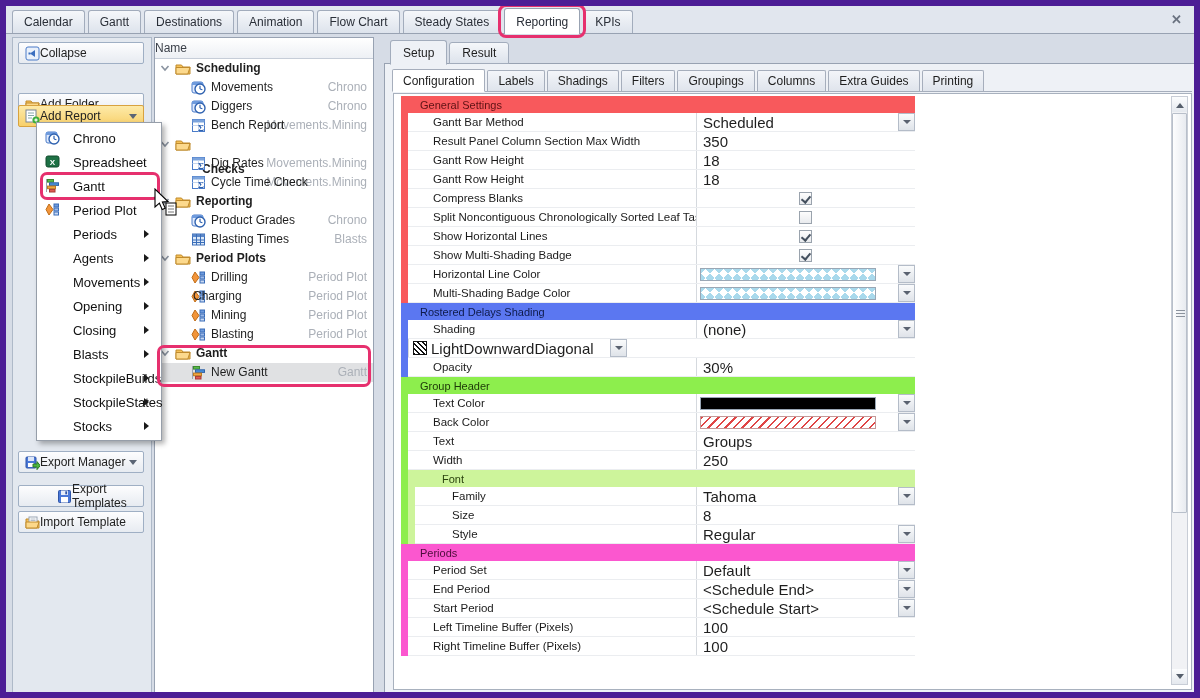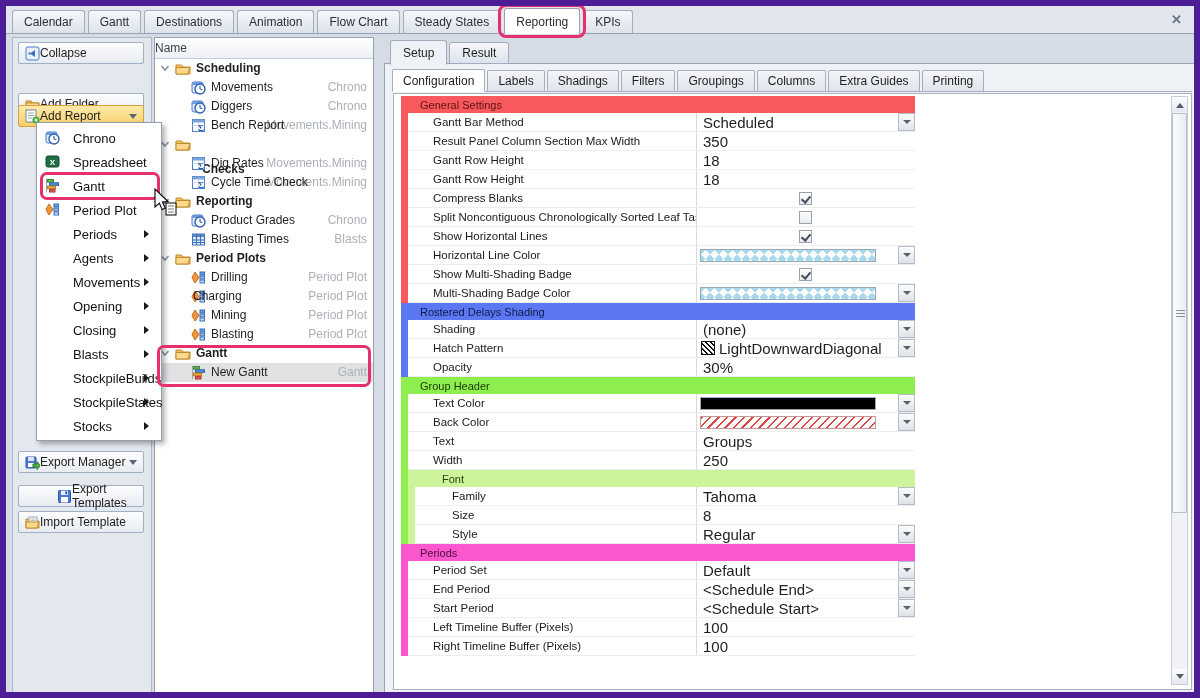--- a/index.html
+++ b/index.html
@@ -552,35 +552,35 @@
               <div class="prow">
                 <div class="plabel">
                   <span>Show Horizontal Lines</span>
                 </div>
                 <div class="pvalue">
                   <span class="cbx checked"></span>
                 </div>
               </div>
               <div class="prow">
                 <div class="plabel">
+                  <span>Show Multi-Shading Badge</span>
+                </div>
+                <div class="pvalue">
+                  <span class="cbx checked"></span>
+                </div>
+              </div>
+              <div class="prow">
+                <div class="plabel">
                   <span>Horizontal Line Color</span>
                 </div>
                 <div class="pvalue">
                   <span class="swatch blue-diamond"></span>
                   <span class="ddbtn">
                     <span class="tri"></span>
                   </span>
-                </div>
-              </div>
-              <div class="prow">
-                <div class="plabel">
-                  <span>Show Multi-Shading Badge</span>
-                </div>
-                <div class="pvalue">
-                  <span class="cbx checked"></span>
                 </div>
               </div>
               <div class="prow">
                 <div class="plabel">
                   <span>Multi-Shading Badge Color</span>
                 </div>
                 <div class="pvalue">
                   <span class="swatch blue-diamond"></span>
                   <span class="ddbtn">
                     <span class="tri"></span>
@@ -597,23 +597,20 @@
                   <span>Shading</span>
                 </div>
                 <div class="pvalue">
                   <span class="vtext">(none)</span>
                   <span class="ddbtn">
                     <span class="tri"></span>
                   </span>
                 </div>
               </div>
               <div class="prow">
-                <div class="plabel">
-                  <span>Hatch Pattern</span>
-                </div>
                 <div class="pvalue">
                   <span class="hatchicon"></span>
                   <span class="vtext" style="padding-left: 0px;">LightDownwardDiagonal</span>
                   <span class="ddbtn">
                     <span class="tri"></span>
                   </span>
                 </div>
               </div>
               <div class="prow">
                 <div class="plabel">

